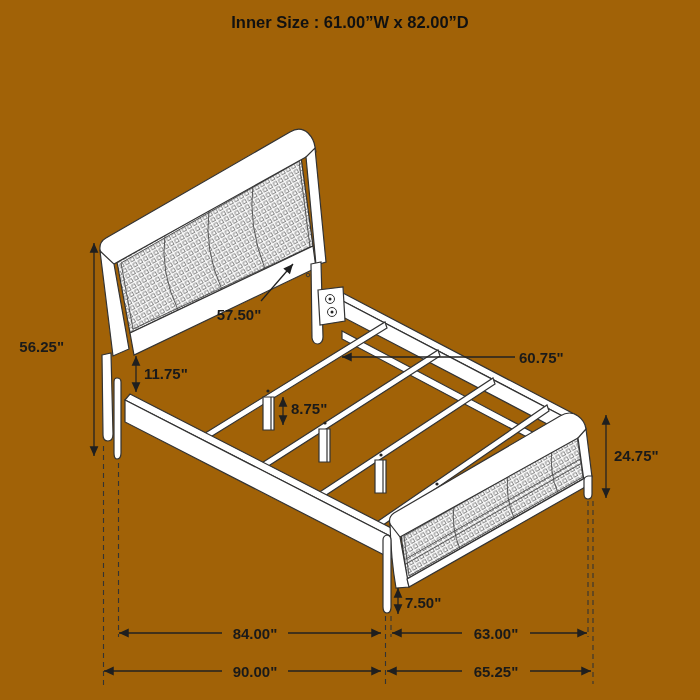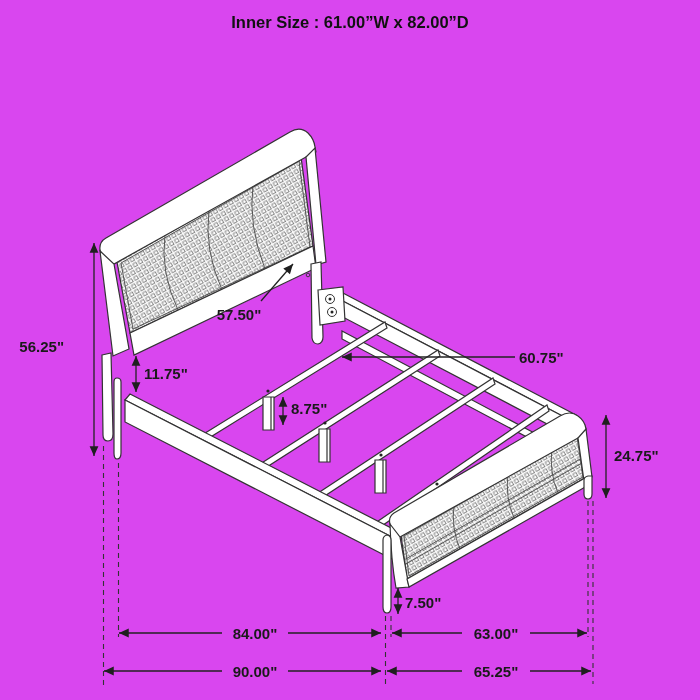--- a/index.html
+++ b/index.html
@@ -1,16 +1,16 @@
 <!DOCTYPE html>
 <html><head>
 <meta charset="utf-8">
 <style>
   html,body{margin:0;padding:0;background:#fff;}
-  .stage{width:700px;height:700px;position:relative;background:#d946ef;overflow:hidden;
+  .stage{width:700px;height:700px;position:relative;background:#a16207;overflow:hidden;
          font-family:"Liberation Sans",sans-serif;}
   svg{display:block;}
   .dim-label{font-family:"Liberation Sans",sans-serif;font-size:15px;font-weight:bold;fill:#1a1a1a;}
   .title-label{font-family:"Liberation Sans",sans-serif;font-size:16.5px;font-weight:bold;fill:#111;}
   .ln{stroke:#333;stroke-width:1.2;fill:none;}
   .pc{fill:#ffffff;stroke:#333;stroke-width:1.2;}
   .dimline{stroke:#222;stroke-width:1.3;fill:none;}
   .extline{stroke:#333;stroke-width:1.1;fill:none;stroke-dasharray:5 4;}
   .seam{stroke:#4a4a4a;stroke-width:0.9;fill:none;}
   .dot{fill:#222;}

